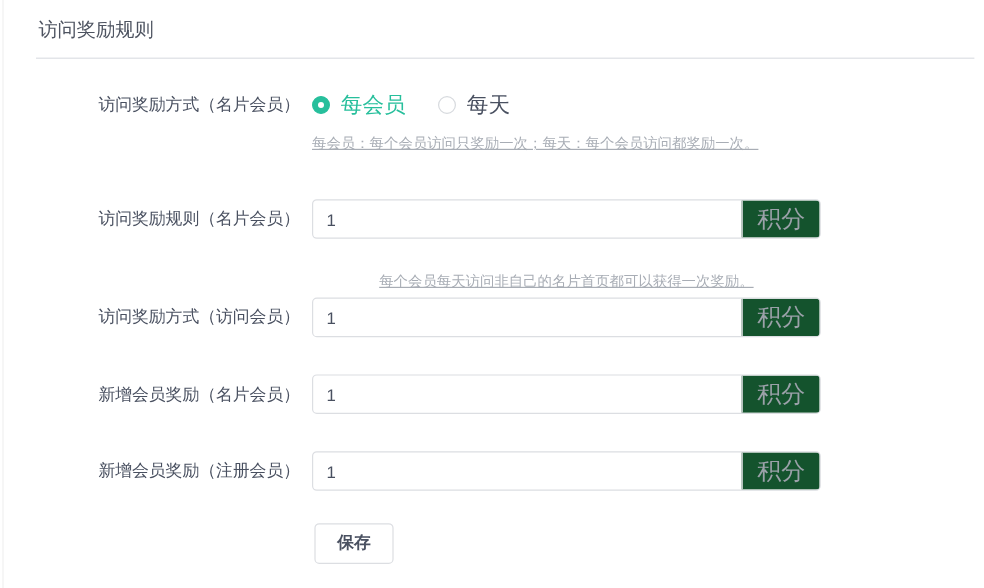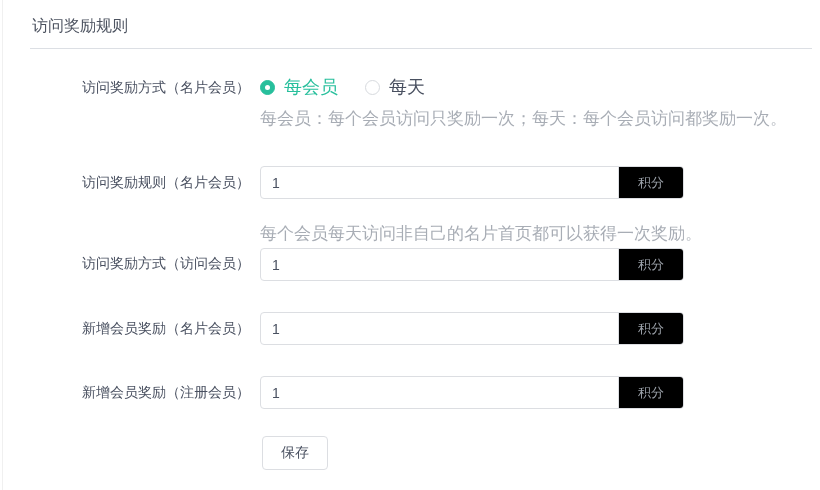--- a/index.html
+++ b/index.html
@@ -52,27 +52,28 @@
     display: inline-flex;
     align-items: center;
     justify-content: center;
   }
   .radio.selected { border-color: #27bf9c; background: #27bf9c; }
   .radio .dot { width: 5px; height: 5px; border-radius: 50%; background: #ffffff; }
   .radio-text { margin-left: 9px; font-size: 18px; line-height: 16px; color: #495060; }
   .radio-text.accent { color: #27bf9c; }
 
   .helper {
-    font-size: 17px;
+    font-size: 12px;
     line-height: 14px;
     color: #a8adb5;
     white-space: nowrap;
+    text-decoration: underline;
   }
   .helper-below { margin-top: 17px; }
-  .helper-above { margin-bottom: 7px; }
+  .helper-above { margin-bottom: 7px; text-align: center; }
 
   
   .row-input2 { margin-top: 40px; }
   .row-input3 { margin-top: 28px; }
   .row-input3 .row-label { padding-top: 20px; }
   .row-input4 { margin-top: 31px; }
   .row-input5 { margin-top: 31px; }
   .row-input2 .row-label,
   .row-input4 .row-label,
   .row-input5 .row-label,
@@ -94,42 +95,43 @@
     padding: 0 0 0 11px;
     font-size: 14px;
     color: #495060;
     font-family: "Liberation Sans", "DejaVu Sans", sans-serif;
     background: transparent;
     min-width: 0;
   }
   .input-addon {
     flex: 0 0 65px;
     width: 65px;
-    background: #000000;
+    background: #14532d;
     border-left: 1px solid #dcdee2;
     display: flex;
     align-items: center;
     justify-content: center;
-    font-size: 13px;
+    font-size: 20px;
     color: #9ba1a9;
   }
 
   
   .save-row { margin-top: 27px; padding-left: 262px; }
   .save-btn {
     min-width: 66px;
     height: 34px;
     padding: 0 16px;
     background: #ffffff;
     border: 1px solid #dcdee2;
     border-radius: 4px;
     font-size: 14px;
     color: #495060;
     font-family: "Liberation Sans", "DejaVu Sans", sans-serif;
     cursor: pointer;
+    font-weight: bold;
   }
 </style>
 </head>
 <body>
 
 <div class="left-edge"></div>
 
 <div class="page">
 
   <h1 class="page-title">访问奖励规则</h1>

